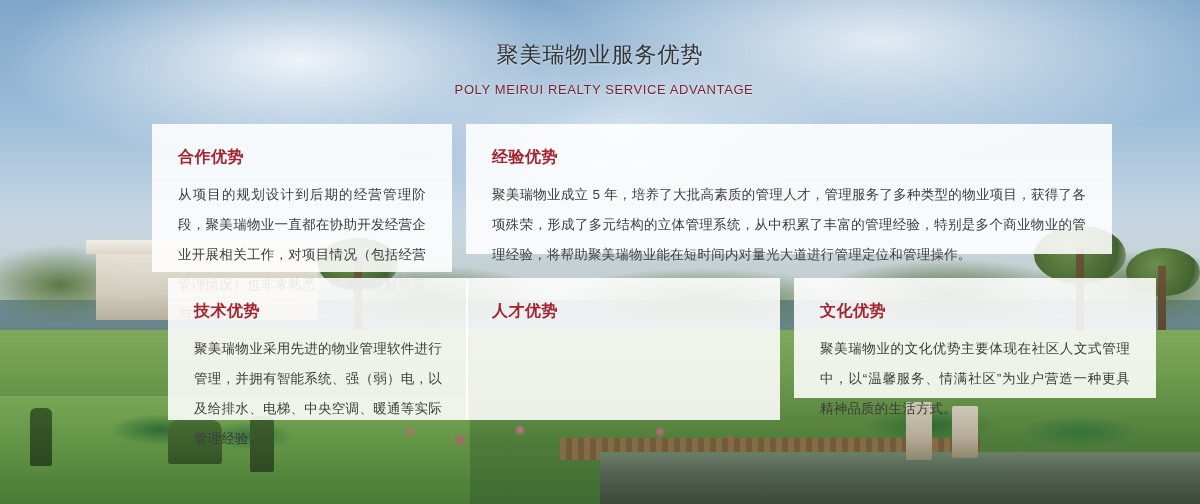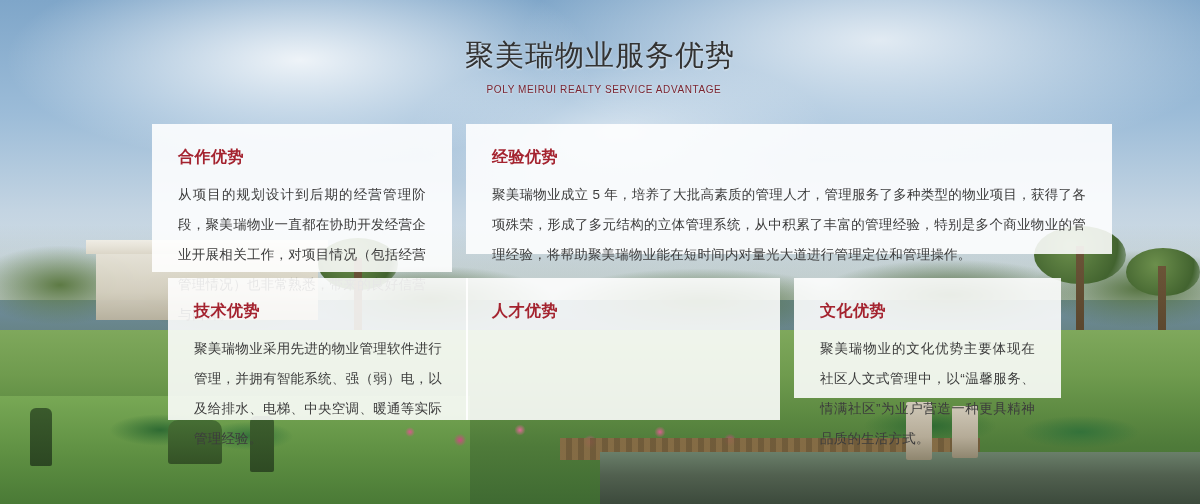--- a/index.html
+++ b/index.html
@@ -164,30 +164,30 @@
   .bg-tree-crown.c3 { left: 1126px; top: 248px; width: 74px; height: 48px; }
 
   
   .header {
     position: absolute;
     left: 0; top: 40px;
     width: 1200px;
     text-align: center;
   }
   .header .title-cn {
-    font-size: 29px;
+    font-size: 22px;
     color: #333333;
     letter-spacing: 1px;
     font-weight: 400;
     margin: 0;
     line-height: 30px;
     text-shadow: 0 1px 2px rgba(255,255,255,0.55);
   }
   .header .title-en {
-    font-size: 10px;
+    font-size: 13px;
     color: #7a2430;
     letter-spacing: 0.6px;
     margin: 10px 0 0 8px;
     line-height: 20px;
     font-weight: 400;
     text-shadow: 0 1px 2px rgba(255,255,255,0.5);
   }
 
   
   .card {
@@ -211,21 +211,21 @@
     line-height: 30px;
     margin: 0;
     text-align: justify;
     letter-spacing: 0.2px;
   }
 
   #card-cooperation { left: 120px; top: 124px;  width: 300px; height: 148px; }
   #card-experience  { left: 434px; top: 124px;  width: 646px; height: 130px; }
   #card-technology  { left: 136px; top: 278px;  width: 300px; height: 142px; }
   #card-talent      { left: 434px; top: 278px;  width: 314px; height: 142px; }
-  #card-culture     { left: 762px; top: 278px;  width: 267px; height: 120px; }
+  #card-culture     { left: 762px; top: 278px;  width: 362px; height: 120px; }
 </style>
 </head>
 <body>
 
 <div class="stage">
 
   <div class="bg-sky"></div>
   <div class="bg-treeline"></div>
   <div class="bg-building"></div>
   <div class="bg-tree-crown c1"></div>

